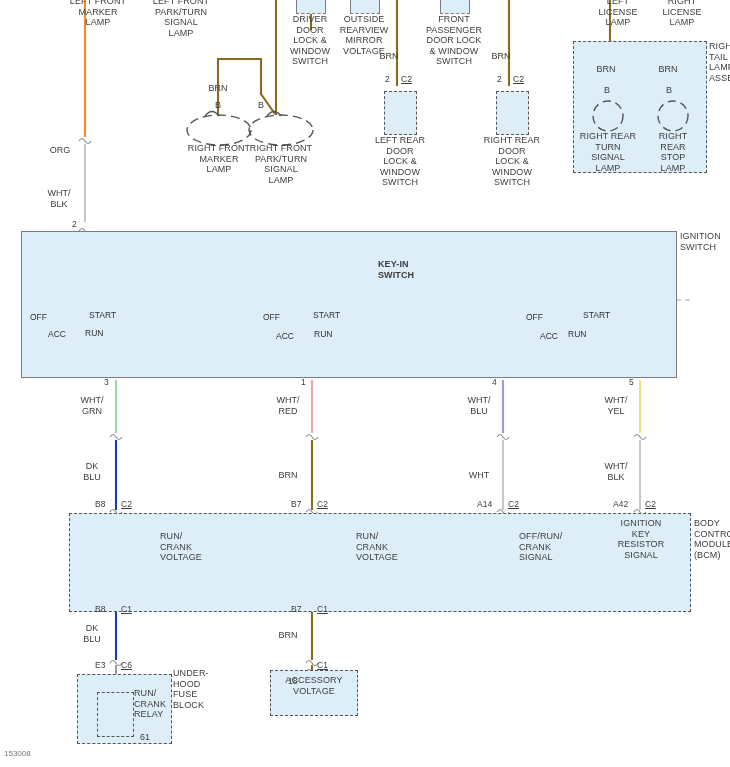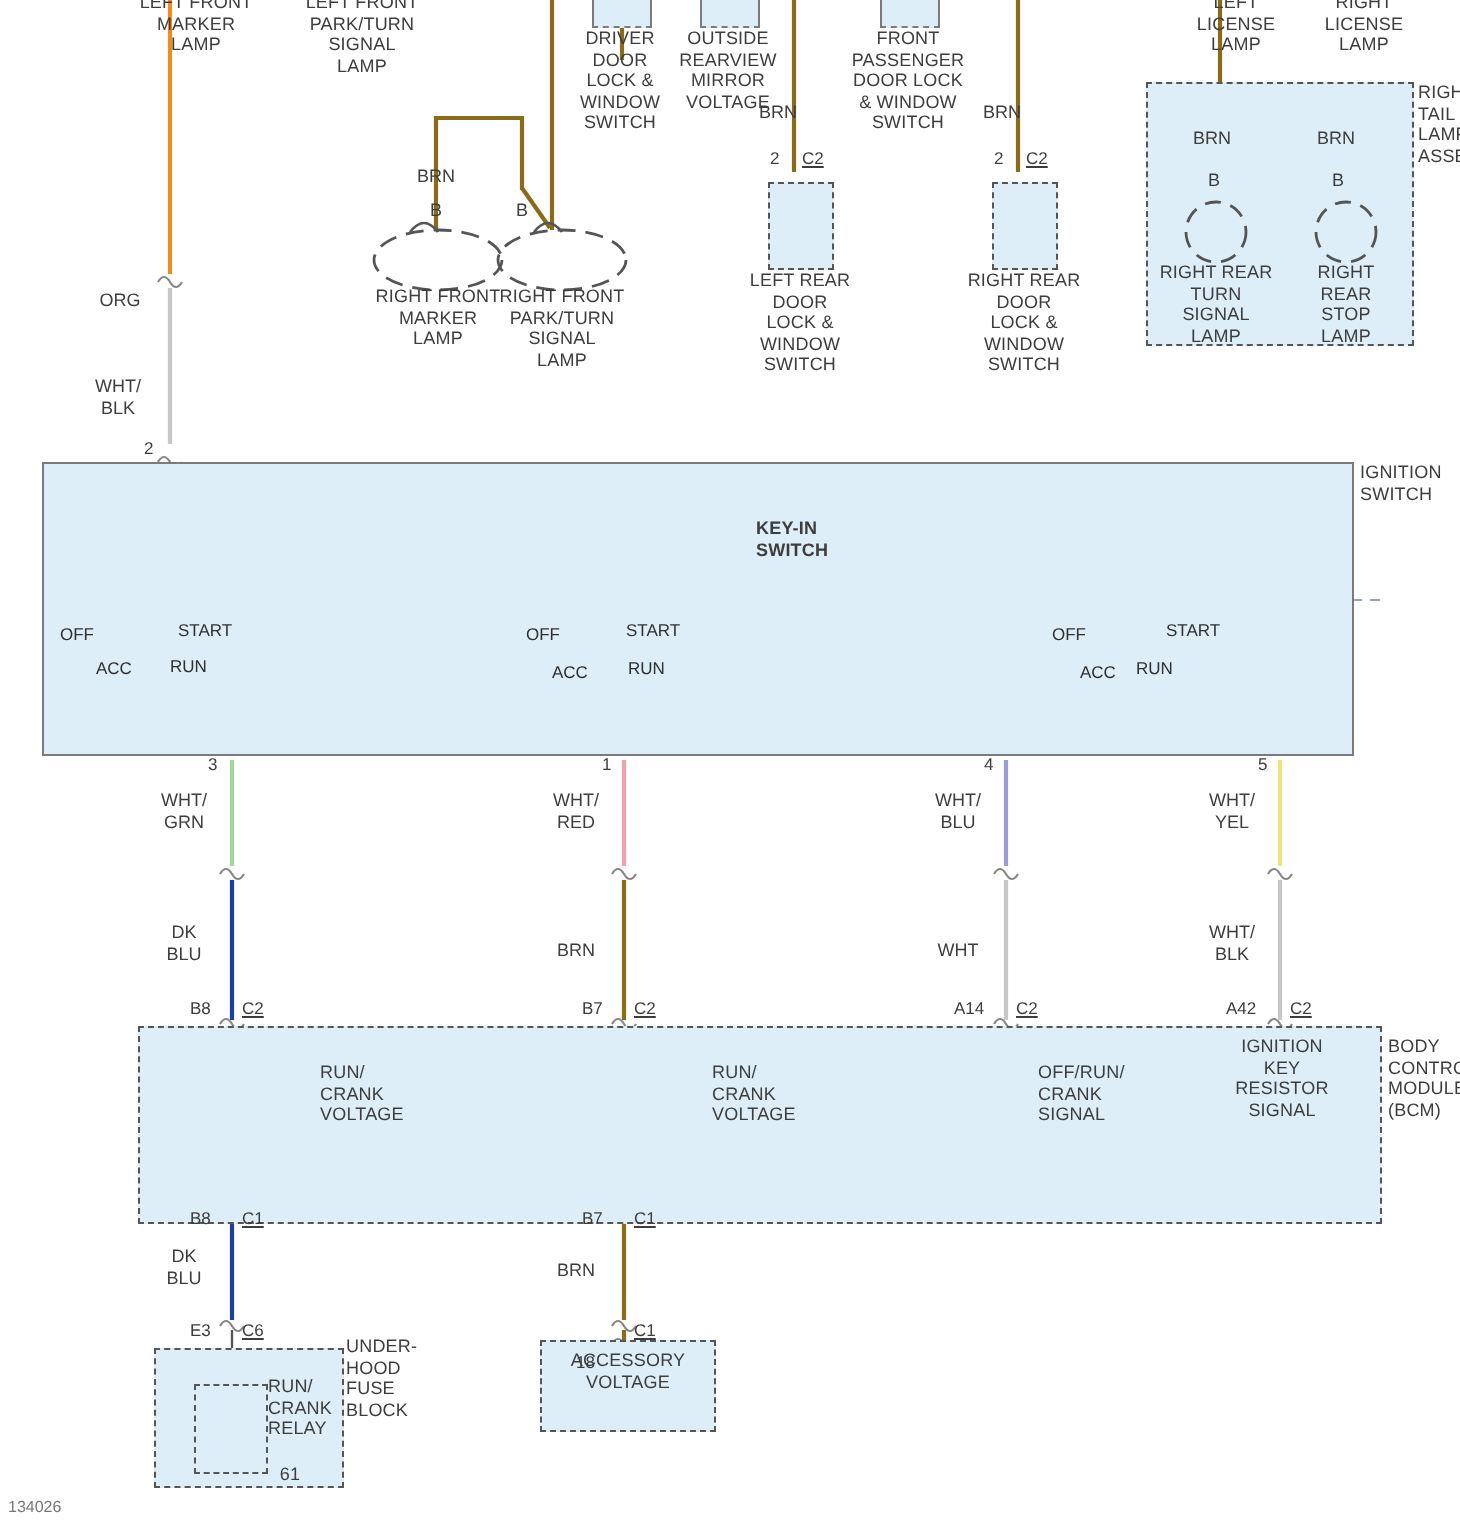--- a/index.html
+++ b/index.html
@@ -392,15 +392,15 @@
   <div class="lbl l" style="left:134px;top:688px;width:44px;text-align:left;">RUN/
 CRANK
 RELAY</div>
   <div class="lbl l" style="left:134px;top:720px;width:22px;text-align:center;margin-top:12px;">61</div>
 
   <div class="pin" style="left:288px;top:676px;">18</div>
   <div class="pin u" style="left:317px;top:660px;">C1</div>
   <div class="lbl" style="left:272px;top:675px;width:84px;">ACCESSORY
 VOLTAGE</div>
 
-  <div class="stamp" style="left:4px;top:749px;">134026</div>
+  <div class="stamp" style="left:4px;top:749px;">153008</div>
 
 </div>
 
 </body></html>

